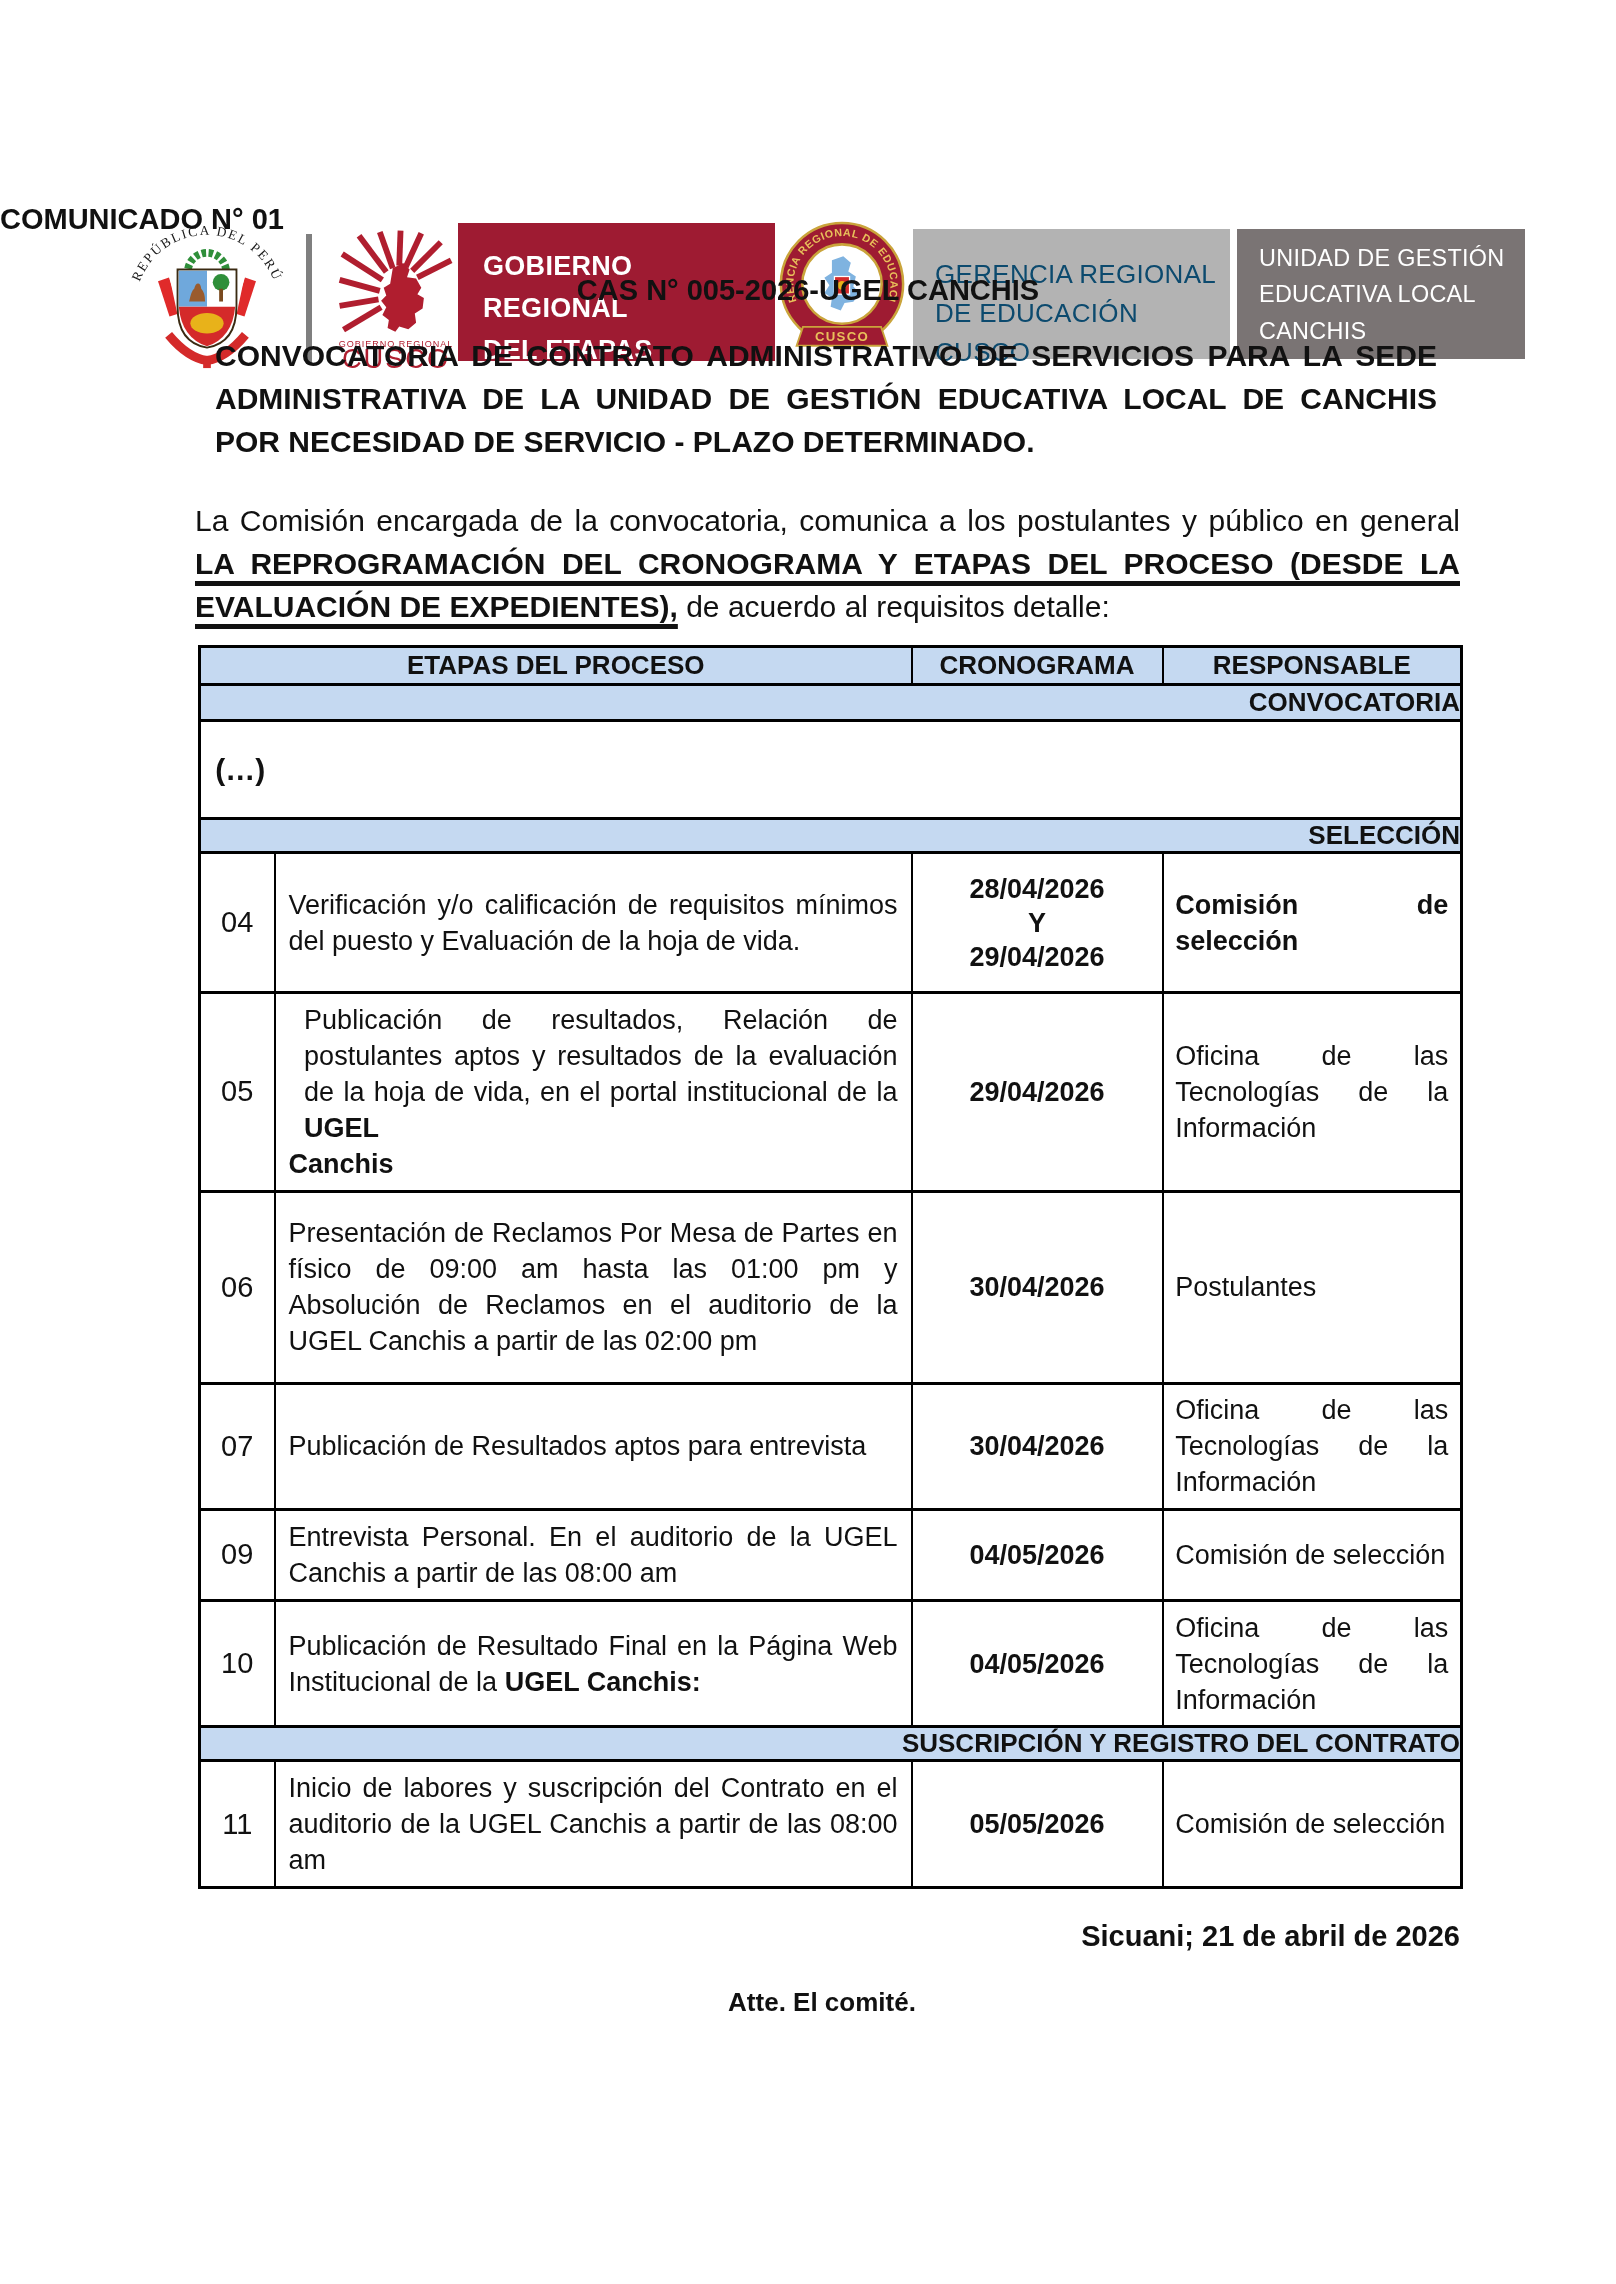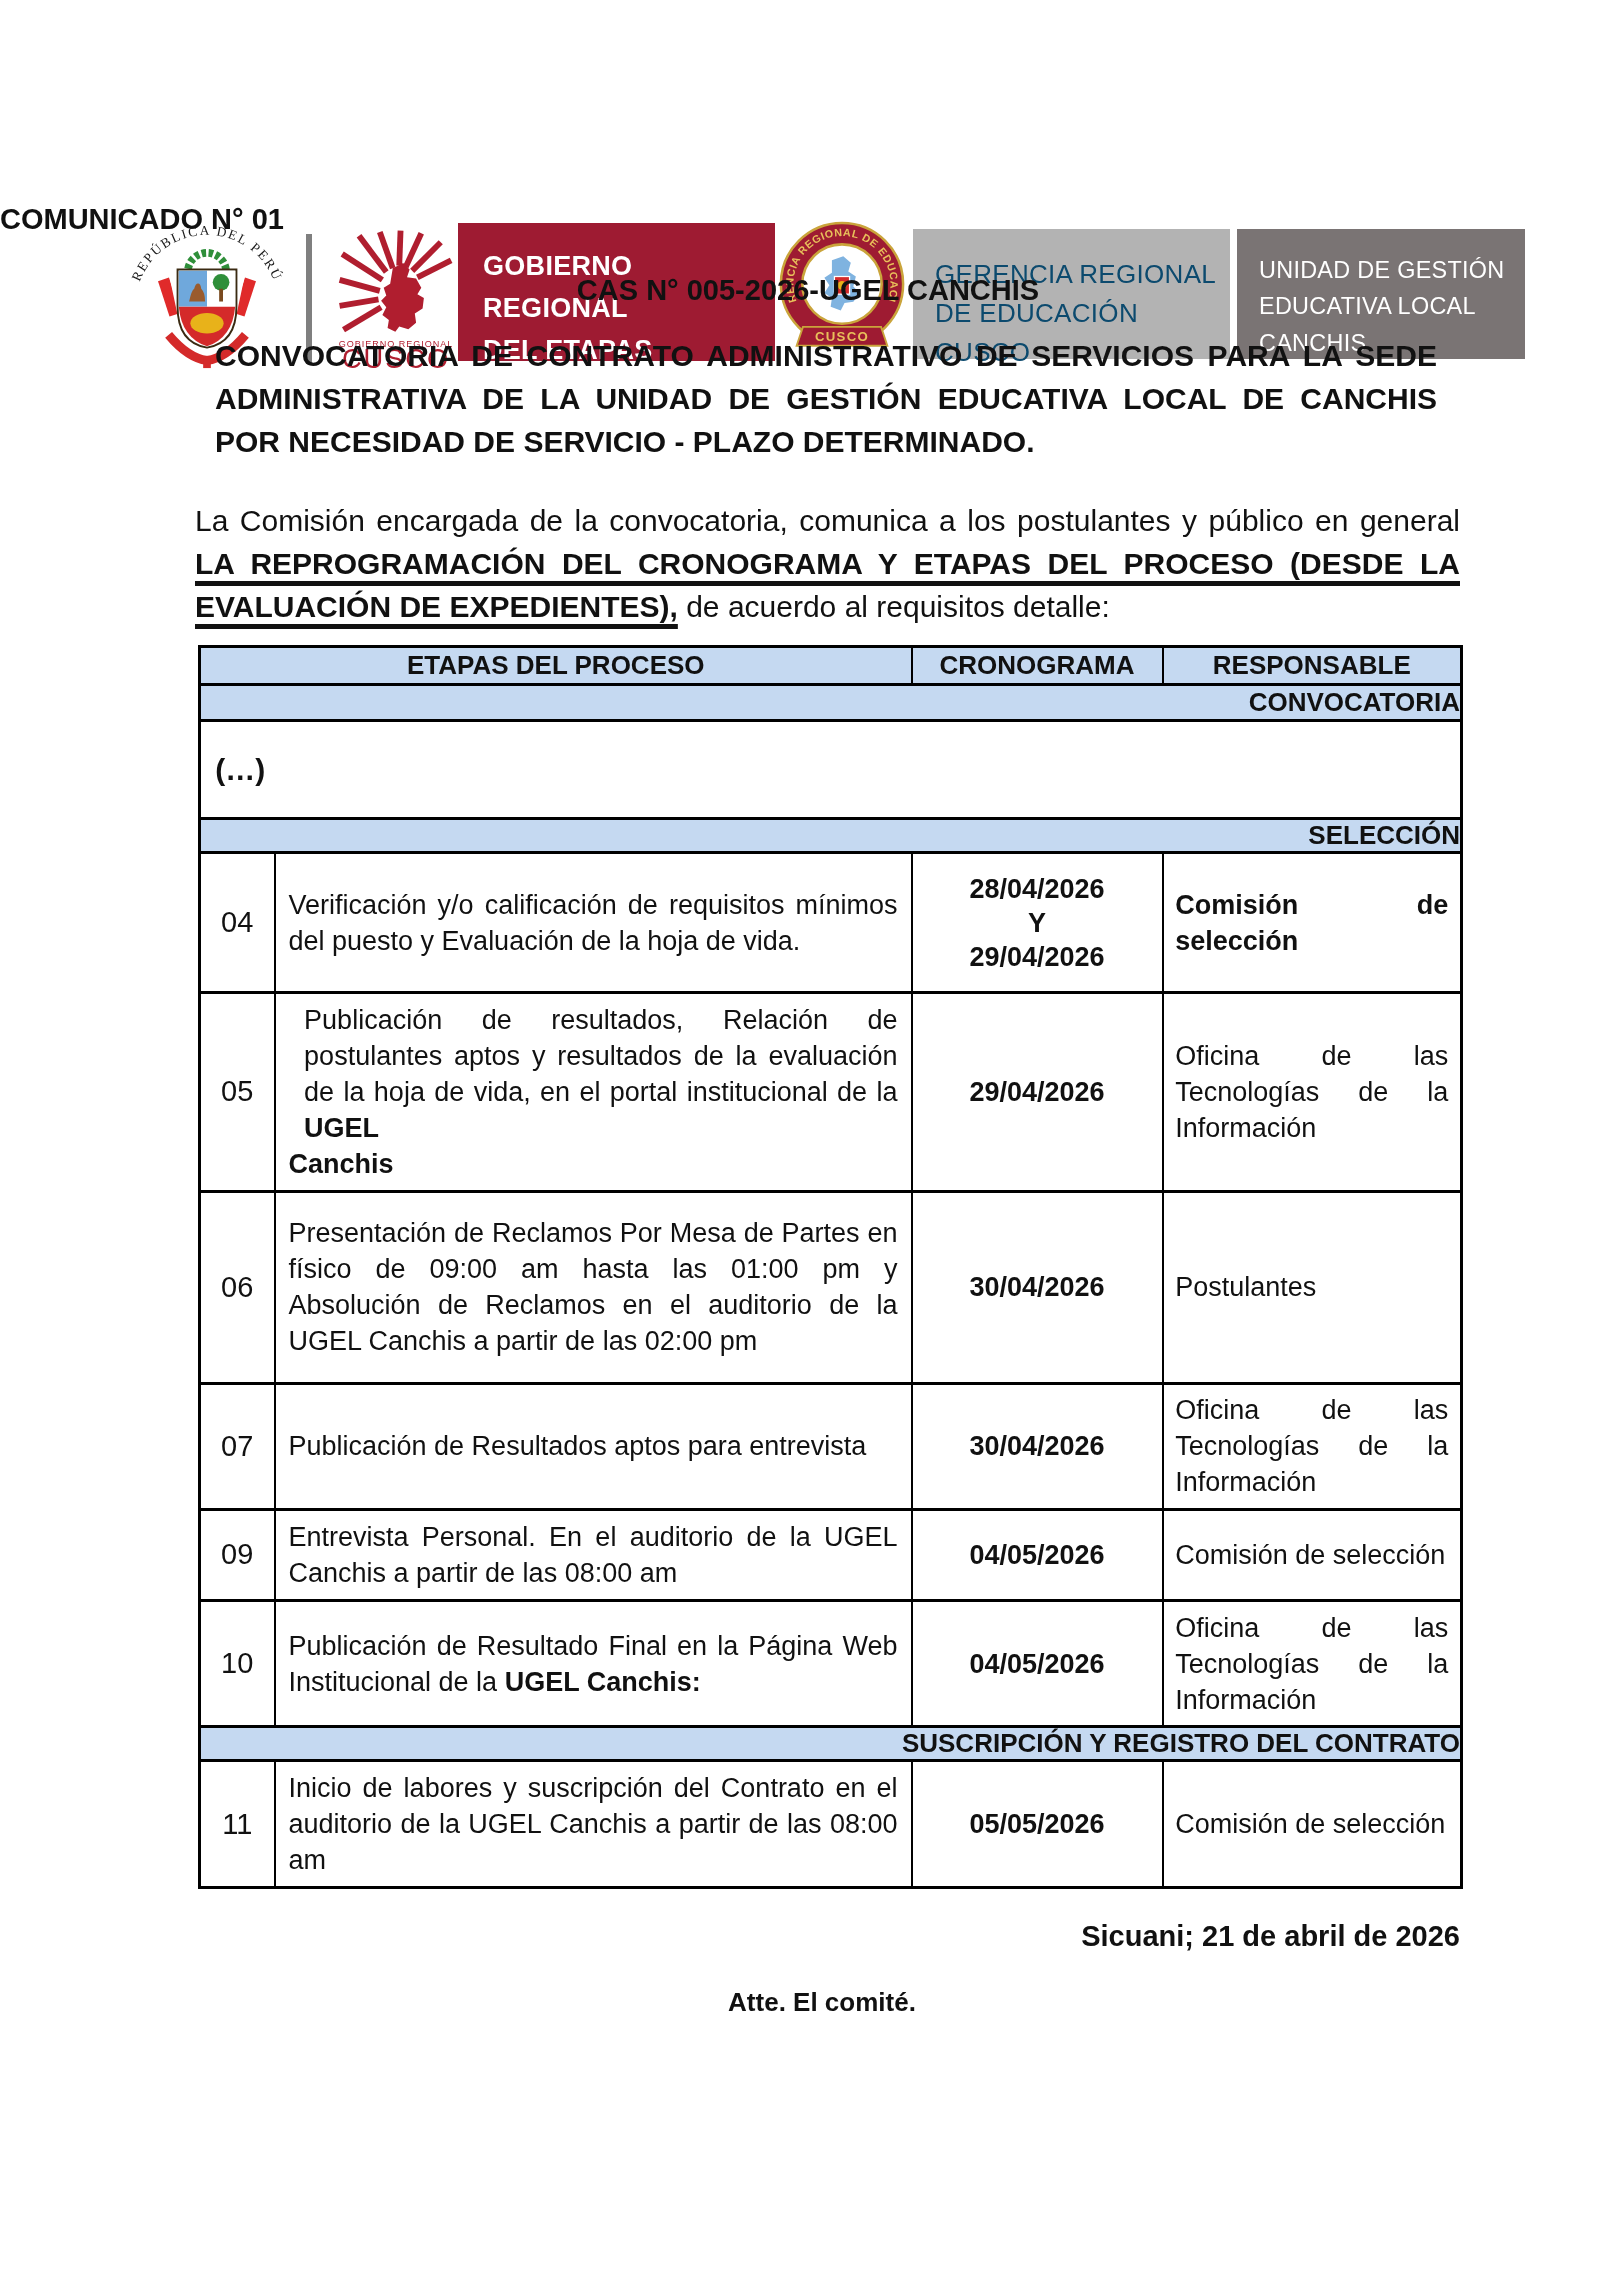--- a/index.html
+++ b/index.html
@@ -23,21 +23,21 @@
     font-weight:bold; font-size:27px; line-height:1.55; letter-spacing:0.3px;
   }
   .seal { position:absolute; left:779px; top:18px; width:126px; height:140px; }
   .graybox {
     position:absolute; left:913px; top:26px; width:317px; height:130px;
     background:#b3b3b3; color:#0c4a6e; padding:26px 0 0 22px;
     font-size:26px; line-height:1.5; letter-spacing:0.3px;
   }
   .darkbox {
     position:absolute; left:1237px; top:26px; width:288px; height:130px;
-    background:#7a7474; color:#fff; padding:23px 0 0 22px;
+    background:#7a7474; color:#fff; padding:11px 0 0 22px;
     font-size:23.4px; line-height:1.55; letter-spacing:0.3px;
   }
 
   
   main { position:relative; }
   .h1 { margin-top:203px; font-weight:bold; font-size:29px; }
   .h2 { margin-top:38px;  text-align:center; font-weight:bold; font-size:29px; }
   .heading {
     margin:27px 179px 0 215px; text-align:justify;
     font-weight:bold; font-size:30px; line-height:43px;

